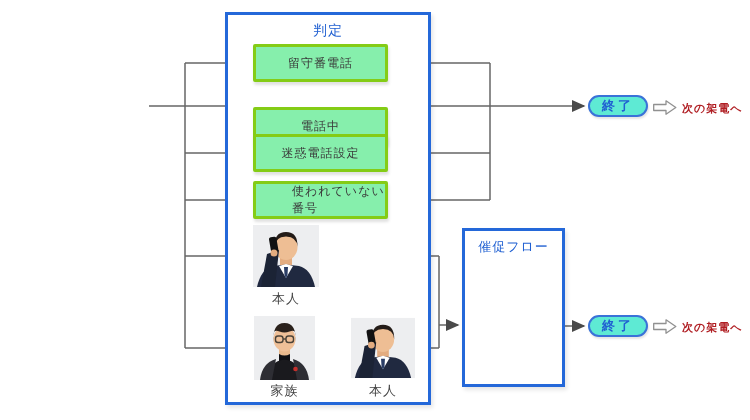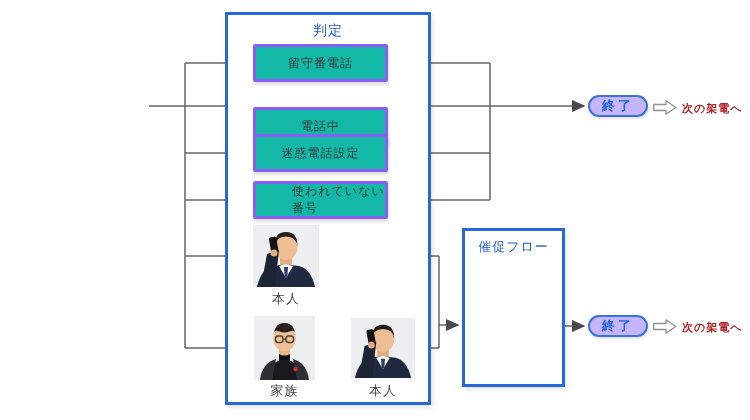--- a/index.html
+++ b/index.html
@@ -15,29 +15,29 @@
     border:3px solid #2468d9;background:#ffffff;
     box-shadow:2px 3px 4px rgba(0,0,0,.10);
   }
   .blue-title{
     color:#2060d2;font-weight:normal;font-size:14px;text-align:center;
     letter-spacing:1px;margin-top:7px;
   }
   
   .cond{
     left:253px;width:135px;height:38px;
-    border:3px solid #8b5cf6;border-radius:2px;background:#14b8a6;
+    border:3px solid #84cc16;border-radius:2px;background:#86efac;
     display:flex;align-items:center;justify-content:center;
     font-size:12px;color:#3a3a3a;letter-spacing:1px;
     box-shadow:1px 3px 3px rgba(0,0,0,.12);
   }
   
   .pill{
     width:60px;height:22px;border:2px solid #3a72d8;border-radius:12px;
-    background:#c4b5fd;display:flex;align-items:center;justify-content:center;
+    background:#5eead4;display:flex;align-items:center;justify-content:center;
     color:#2060d2;font-weight:bold;font-size:13px;letter-spacing:3px;
     box-shadow:1px 2px 2px rgba(0,0,0,.10);
   }
   .next-label{
     color:#b01e23;font-weight:bold;font-size:11px;letter-spacing:1px;
     white-space:nowrap;
   }
   .photo-label{
     font-size:13px;color:#444444;text-align:center;letter-spacing:1px;
   }

